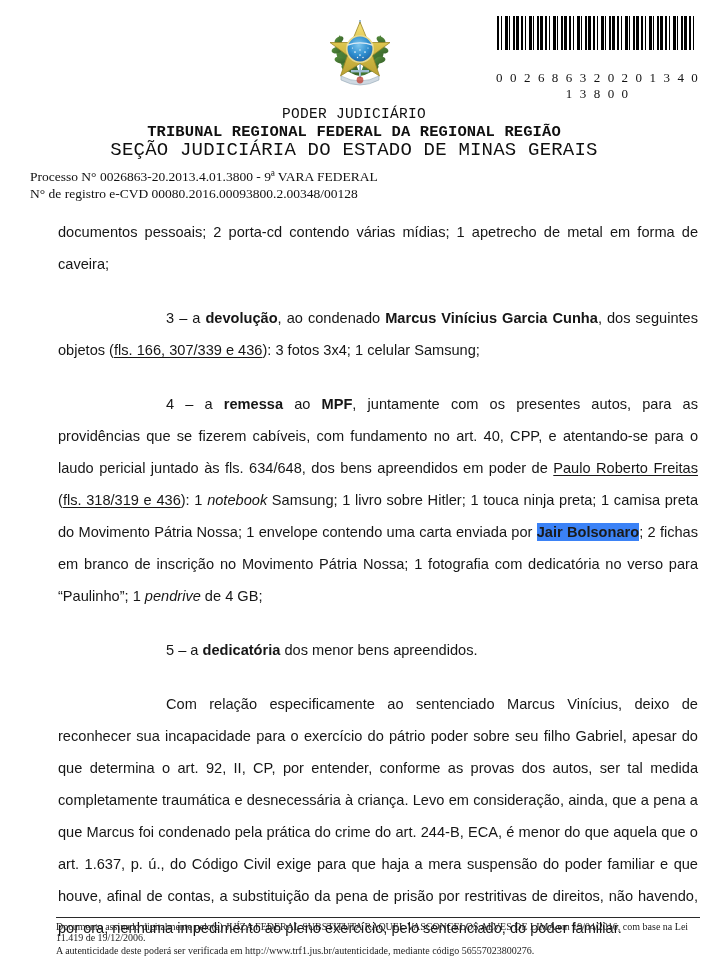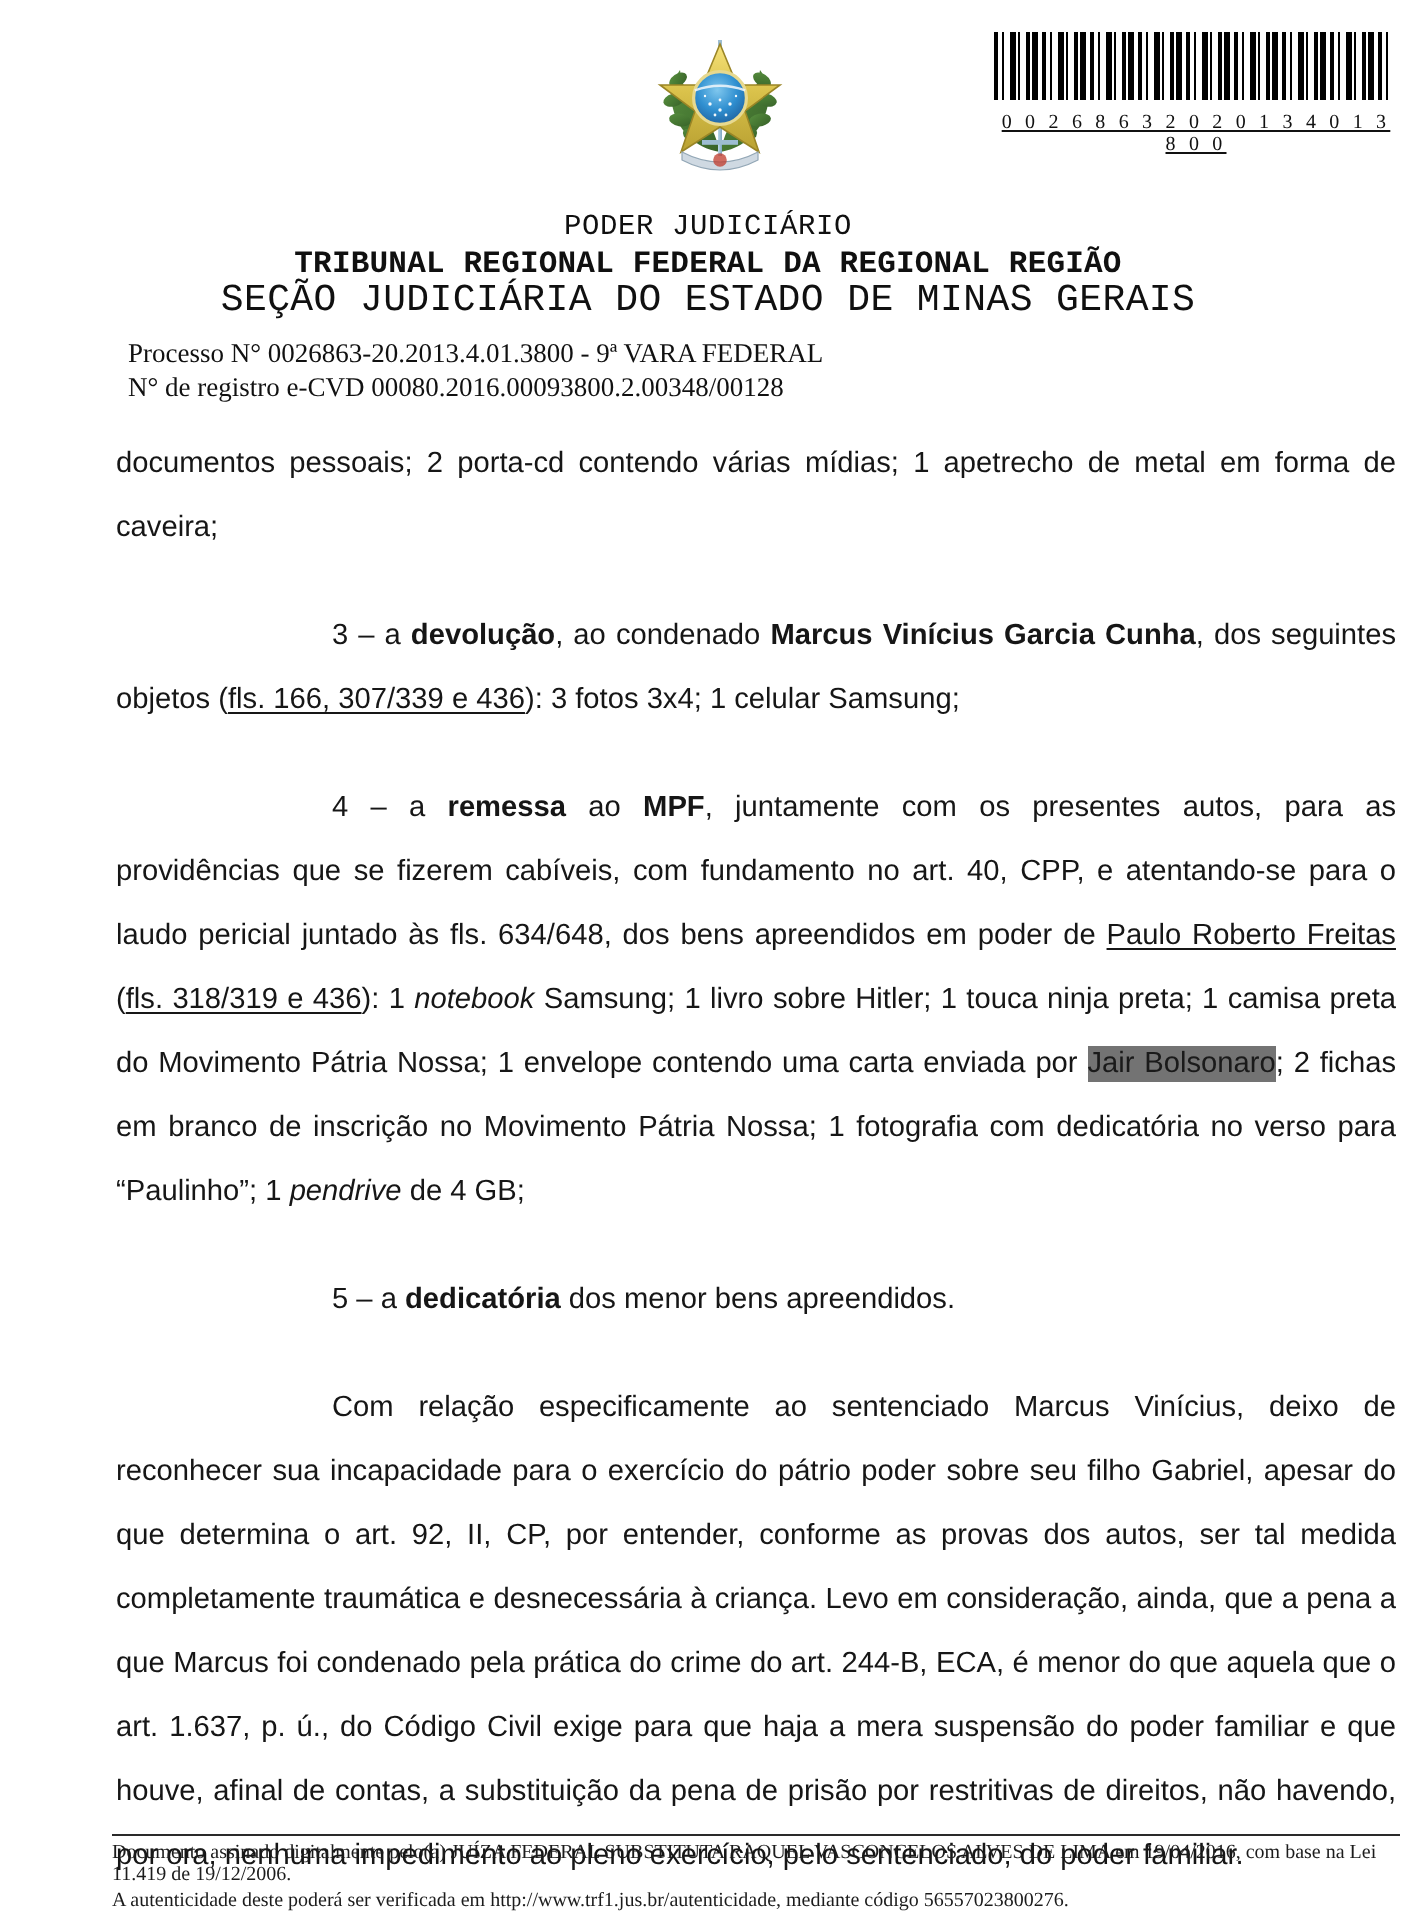--- a/index.html
+++ b/index.html
@@ -55,26 +55,25 @@
       #000 0px, #000 2px, #fff 2px, #fff 4px,
       #000 4px, #000 5px, #fff 5px, #fff 8px,
       #000 8px, #000 11px, #fff 11px, #fff 12px,
       #000 12px, #000 13px, #fff 13px, #fff 16px,
       #000 16px, #000 18px, #fff 18px, #fff 19px,
       #000 19px, #000 22px, #fff 22px, #fff 24px
     );
   }
   .barcode-number {
     font-family: "Liberation Serif", serif;
-    font-size: 10px;
+    font-size: 13px;
     letter-spacing: 2.1px;
     color: #111;
-    margin-top: 6px;
+    margin-top: 20px;
     padding-left: 2px;
-    text-decoration: underline;
   }
 
   
   .doc-header {
     text-align: center;
     font-family: Liberation Mono, monospace;
     color: #101010;
     margin-top: 6px;
   }
   .doc-header .line1 {
@@ -93,21 +92,21 @@
     letter-spacing: 0.2px;
     line-height: 17px;
   }
 
   
   .process-info {
     font-family: "Liberation Serif", serif;
     font-size: 13.5px;
     line-height: 16.5px;
     color: #111;
-    margin-left: 64px;
+    margin-left: 30px;
     margin-top: 10px;
   }
   .process-info div { white-space: nowrap; }
 
   
   .doc-body {
     margin: 14px 10px 0 58px;
     width: 640px;
     font-size: 14.6px;
     line-height: 32px;
@@ -122,24 +121,25 @@
   .doc-body p.indented {
     text-indent: 108px;
   }
   .doc-body p.spaced {
     margin-top: 22px;
   }
   b { font-weight: bold; }
   i { font-style: italic; }
   u { text-decoration: underline; text-underline-offset: 2px; }
   .hl {
-    background: #737373;
+    background: #3b82f6;
     color: #1a1a1a;
     padding: 1px 0 1px 0;
     box-decoration-break: clone;
+    font-weight: bold;
     -webkit-box-decoration-break: clone;
   }
 
   
   .footer {
     position: absolute;
     left: 56px;
     right: 10px;
     bottom: 6px;
     width: 644px;

